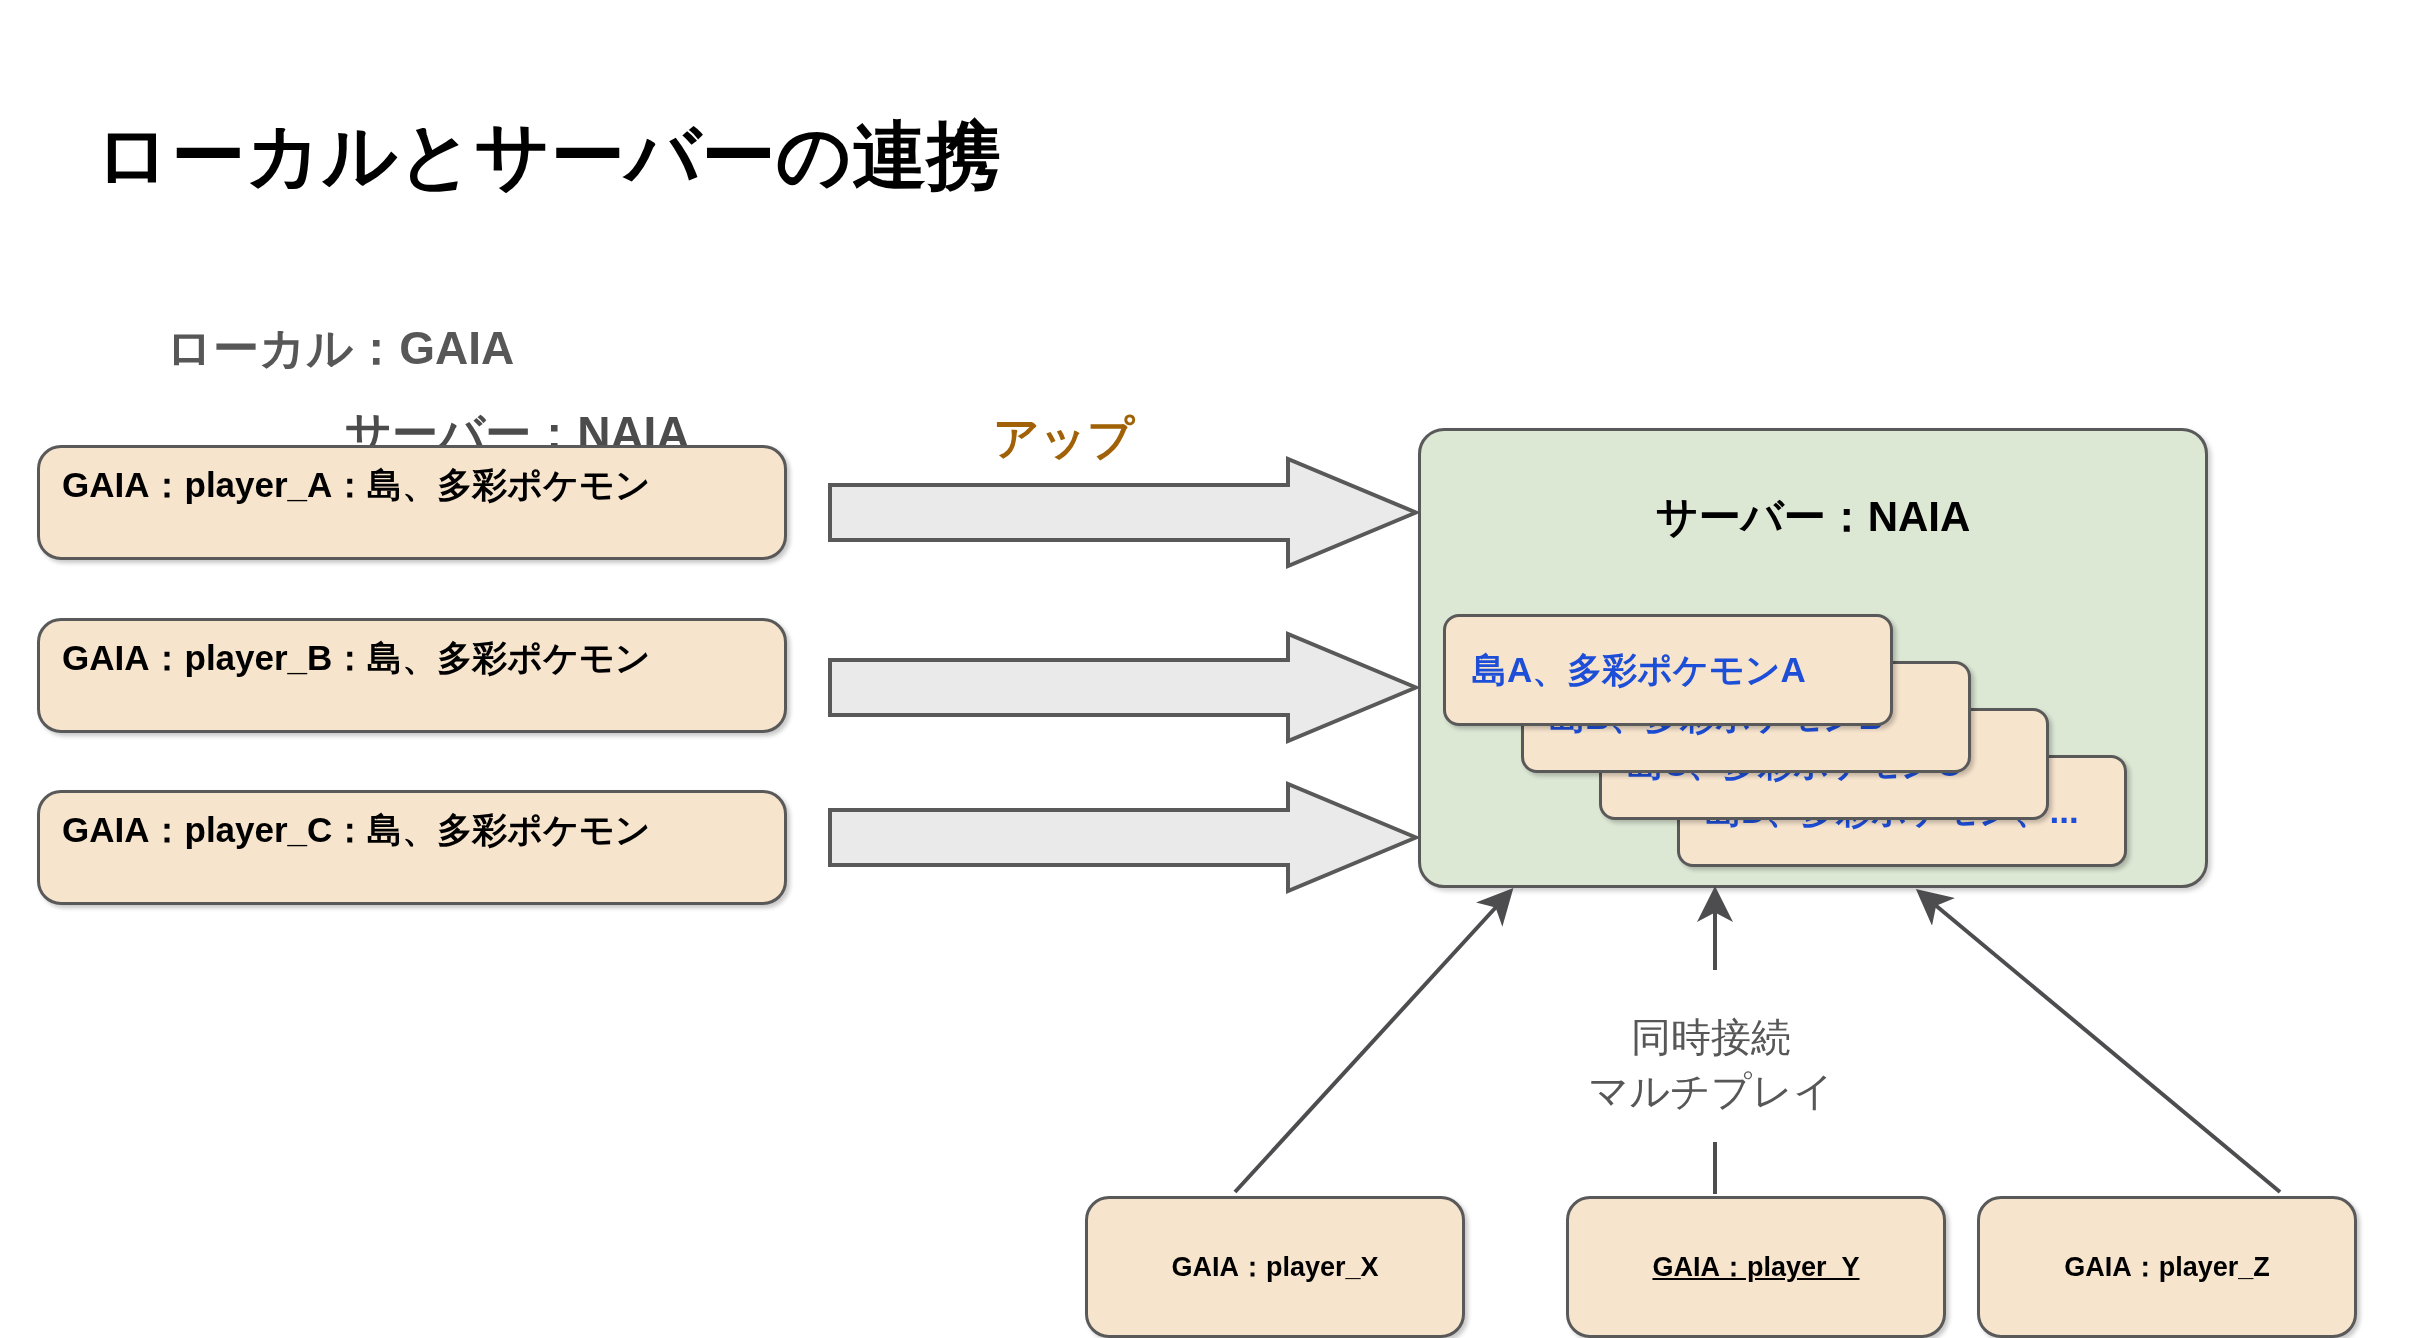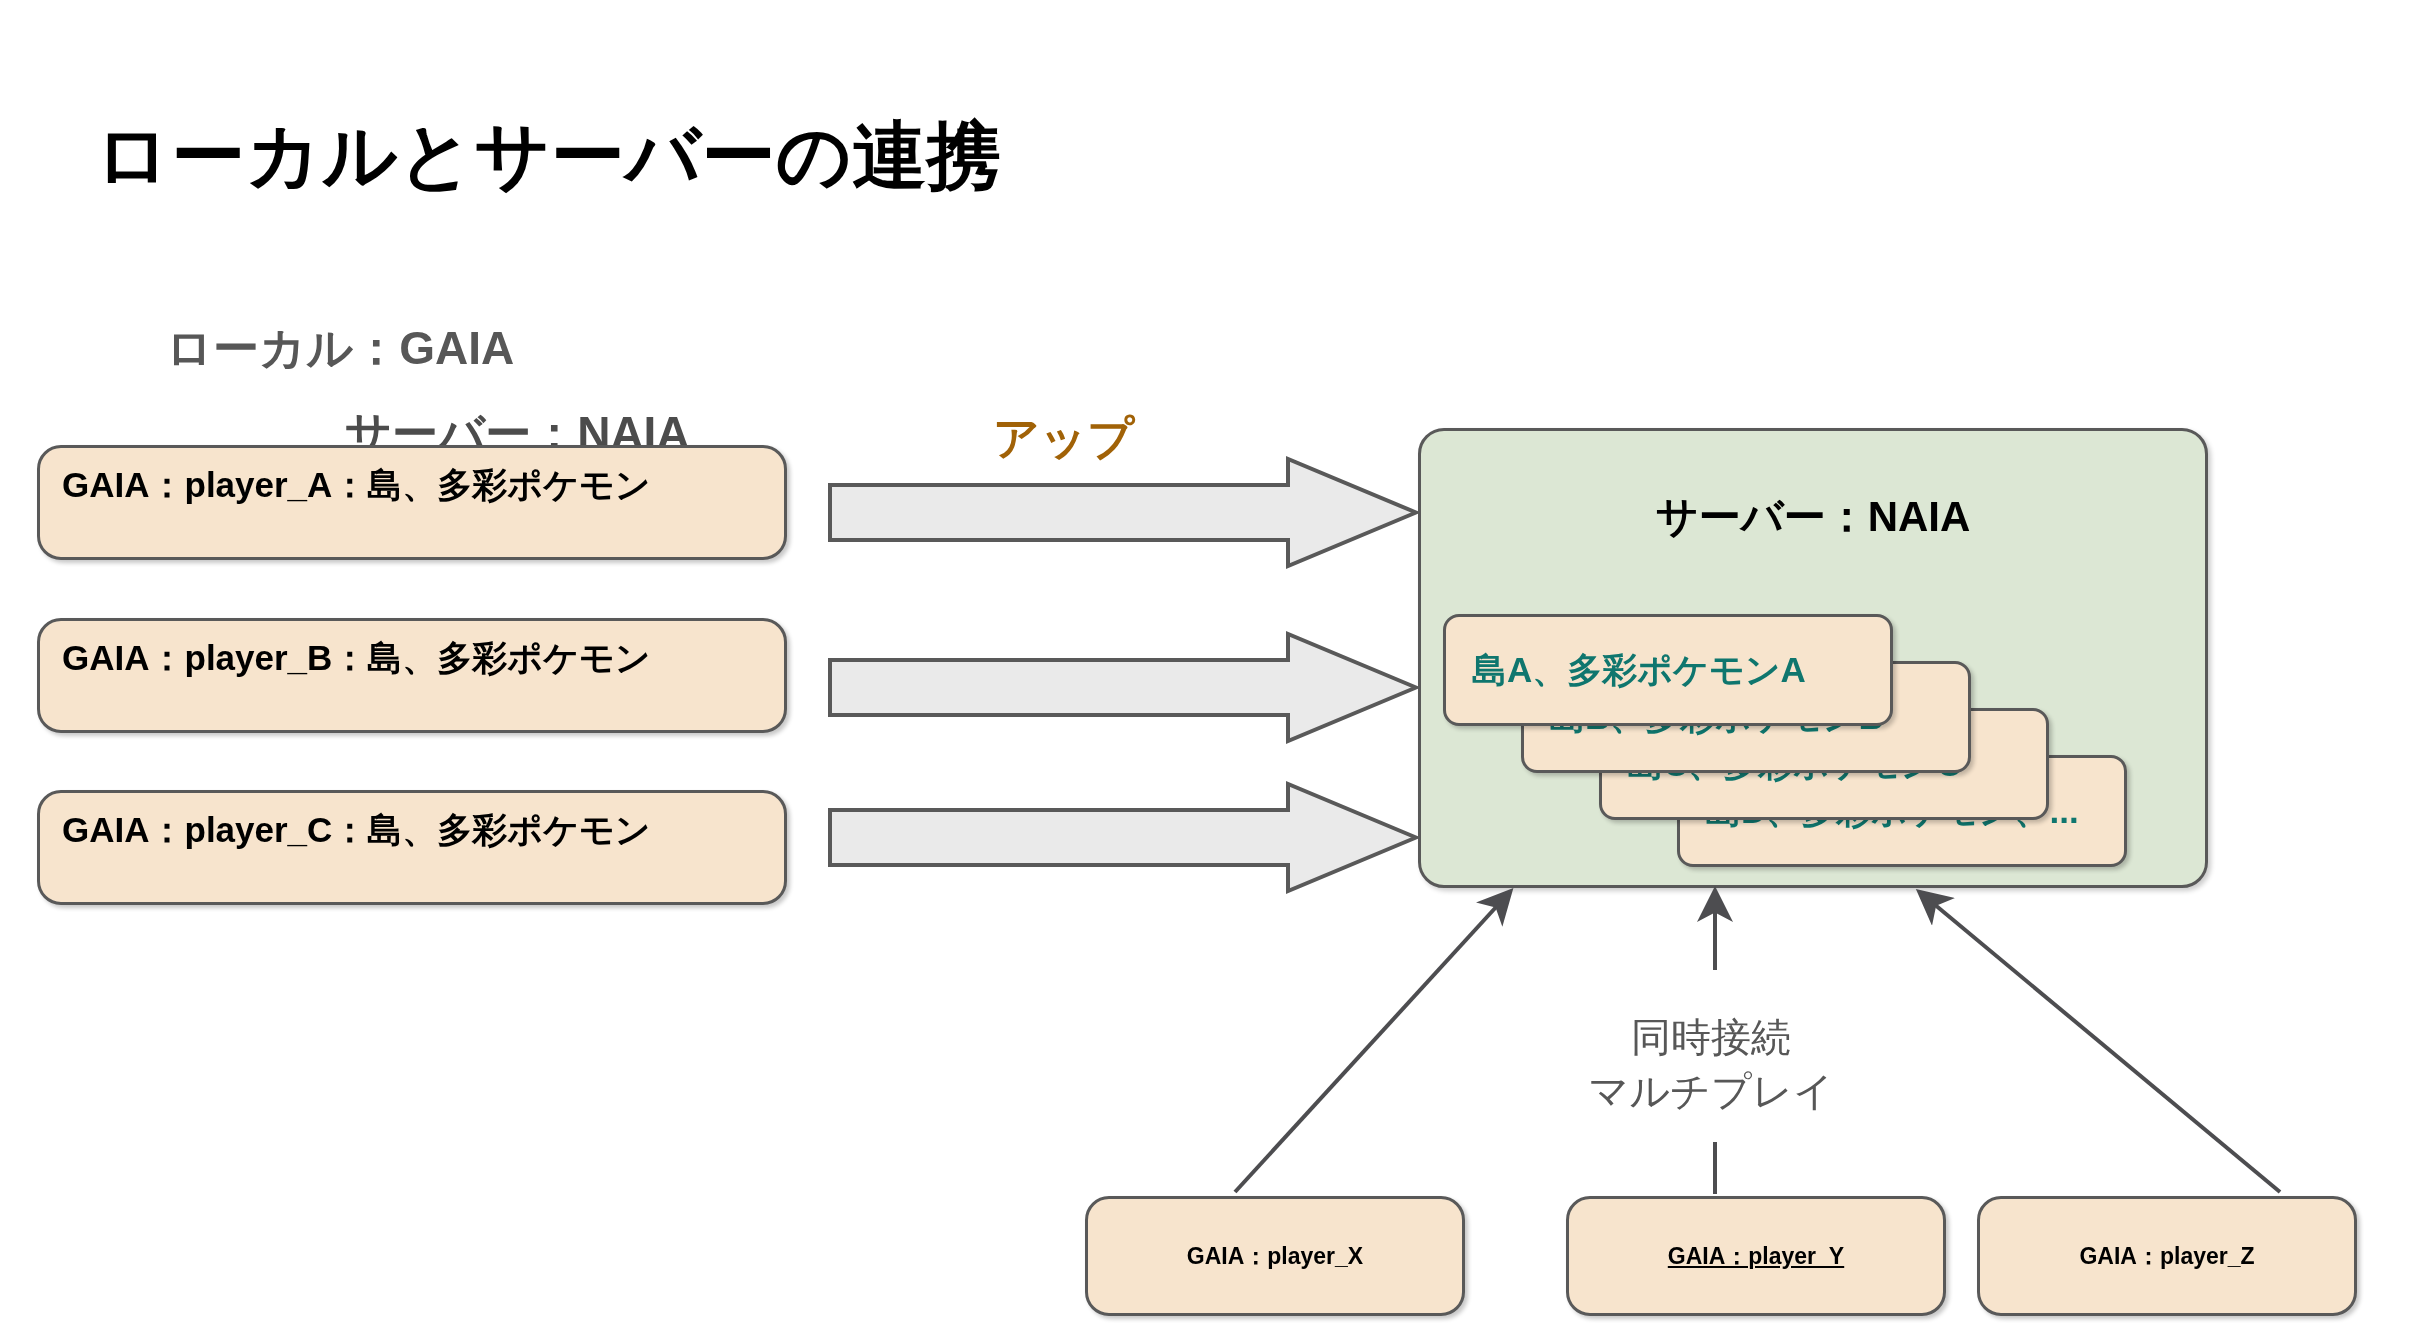--- a/index.html
+++ b/index.html
@@ -130,21 +130,21 @@
     position: absolute;
     box-sizing: border-box;
     width: 450px;
     height: 112px;
     background: #F7E4CD;
     border: 3px solid #595959;
     border-radius: 16px;
     box-shadow: 3px 3px 4px rgba(0,0,0,0.22);
     font-size: 35px;
     font-weight: 700;
-    color: #0f766e;
+    color: #1d4ed8;
     display: flex;
     align-items: center;
     padding-left: 26px;
     white-space: nowrap;
     overflow: visible;
   }
   .ic-1 { left: 22px;  top: 183px; z-index: 44; }
   .ic-2 { left: 100px; top: 230px; z-index: 43; }
   .ic-3 { left: 178px; top: 277px; z-index: 42; }
   .ic-4 { left: 256px; top: 324px; z-index: 41; }
@@ -167,25 +167,25 @@
     text-align: center;
     font-size: 40px;
     color: #575757;
     line-height: 1.35;
     white-space: nowrap;
   }
   .multi-label div { white-space: nowrap; }
 
   
   .player-box {
-    height: 120px;
+    height: 142px;
     display: flex;
     align-items: center;
     justify-content: center;
-    font-size: 23px;
+    font-size: 27px;
     white-space: nowrap;
   }
   .pb-x { left: 1085px; top: 1196px; width: 380px; }
   .pb-y { left: 1566px; top: 1196px; width: 380px; text-decoration: underline; }
   .pb-z { left: 1977px; top: 1196px; width: 380px; }
 </style>
 </head>
 <body>
 
 <div id="slide">

